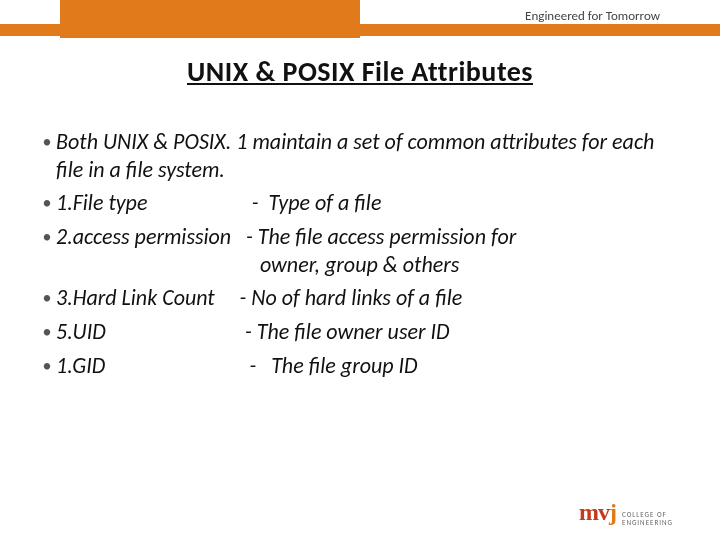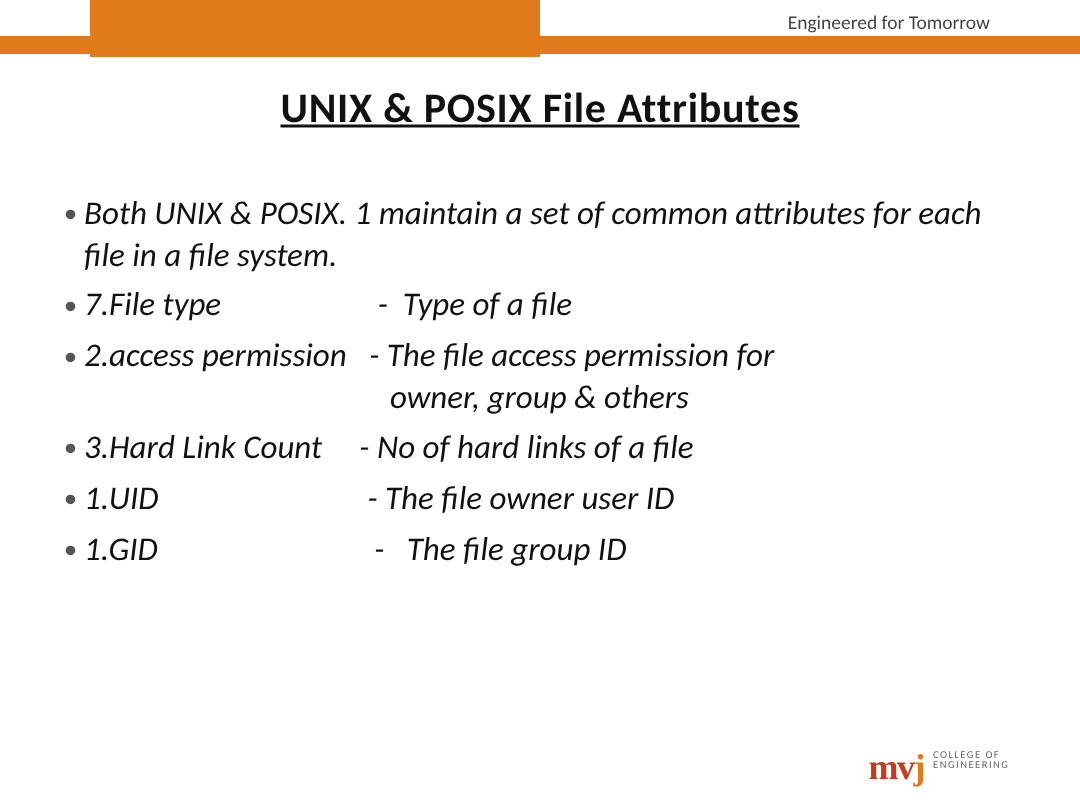--- a/index.html
+++ b/index.html
@@ -8,21 +8,21 @@
   .topbar { position: absolute; top: 24px; left: 0; width: 100%; height: 12px; background: #e07a1b; }
   .tab { position: absolute; top: 0; left: 60px; width: 300px; height: 38px; background: #e07a1b; }
   .tagline { position: absolute; top: 8px; right: 60px; font-size: 13px; color: #444; }
   .title { position: absolute; top: 54px; left: 0; width: 100%; text-align: center; font-size: 28px; font-weight: 700; text-decoration: underline; letter-spacing: 0.5px; }
   .content { position: absolute; top: 128px; left: 38px; right: 38px; font-size: 22px; line-height: 1.25; }
   .bul { display: flex; margin-bottom: 6px; }
   .dot { width: 18px; flex: 0 0 18px; text-align: center; color: #555; font-size: 18px; line-height: 28px; }
   .txt { flex: 1; white-space: pre-wrap; font-style: italic; }
   .headerrow { margin-left: 32px; margin-top: 26px; margin-bottom: 6px; }
   .block2 { margin-top: 0; }
-  .logo { position: absolute; bottom: 14px; right: 32px; display: flex; align-items: flex-start; gap: 6px; }
+  .logo { position: absolute; bottom: 14px; right: 32px; display: flex; align-items: flex-end; gap: 6px; }
   .logo-mark { font-family: Georgia, serif; font-size: 24px; font-weight: 700; color: #c43a1a; letter-spacing: -1px; }
   .logo-mark .j { color: #e07a1b; }
   .logo-text { font-size: 7px; line-height: 1.05; letter-spacing: 1px; color: #666; text-transform: uppercase; width: 66px; }
 </style>
 </head>
 <body>
 
 <div class="slide">
   <div class="topbar"></div>
   <div class="tab"></div>
@@ -32,34 +32,34 @@
   <div class="content">
     <div class="bul">
       <div class="dot">•</div>
       <div class="txt">Both UNIX &amp; POSIX. 1 maintain a set of common attributes for each file in a file system.</div>
     </div>
 
 
     <div class="block2">
       <div class="bul">
         <div class="dot">•</div>
-        <div class="txt">7.File type                     -  Type of a file</div>
+        <div class="txt">1.File type                     -  Type of a file</div>
       </div>
       <div class="bul">
         <div class="dot">•</div>
         <div class="txt">2.access permission   - The file access permission for
                                          owner, group &amp; others</div>
       </div>
       <div class="bul">
         <div class="dot">•</div>
         <div class="txt">3.Hard Link Count     - No of hard links of a file</div>
       </div>
       <div class="bul">
         <div class="dot">•</div>
-        <div class="txt">1.UID                            - The file owner user ID</div>
+        <div class="txt">5.UID                            - The file owner user ID</div>
       </div>
       <div class="bul">
         <div class="dot">•</div>
         <div class="txt">1.GID                             -   The file group ID</div>
       </div>
     </div>
   </div>
 
   <div class="logo">
     <span class="logo-mark"><span>mv</span><span class="j">j</span></span>

